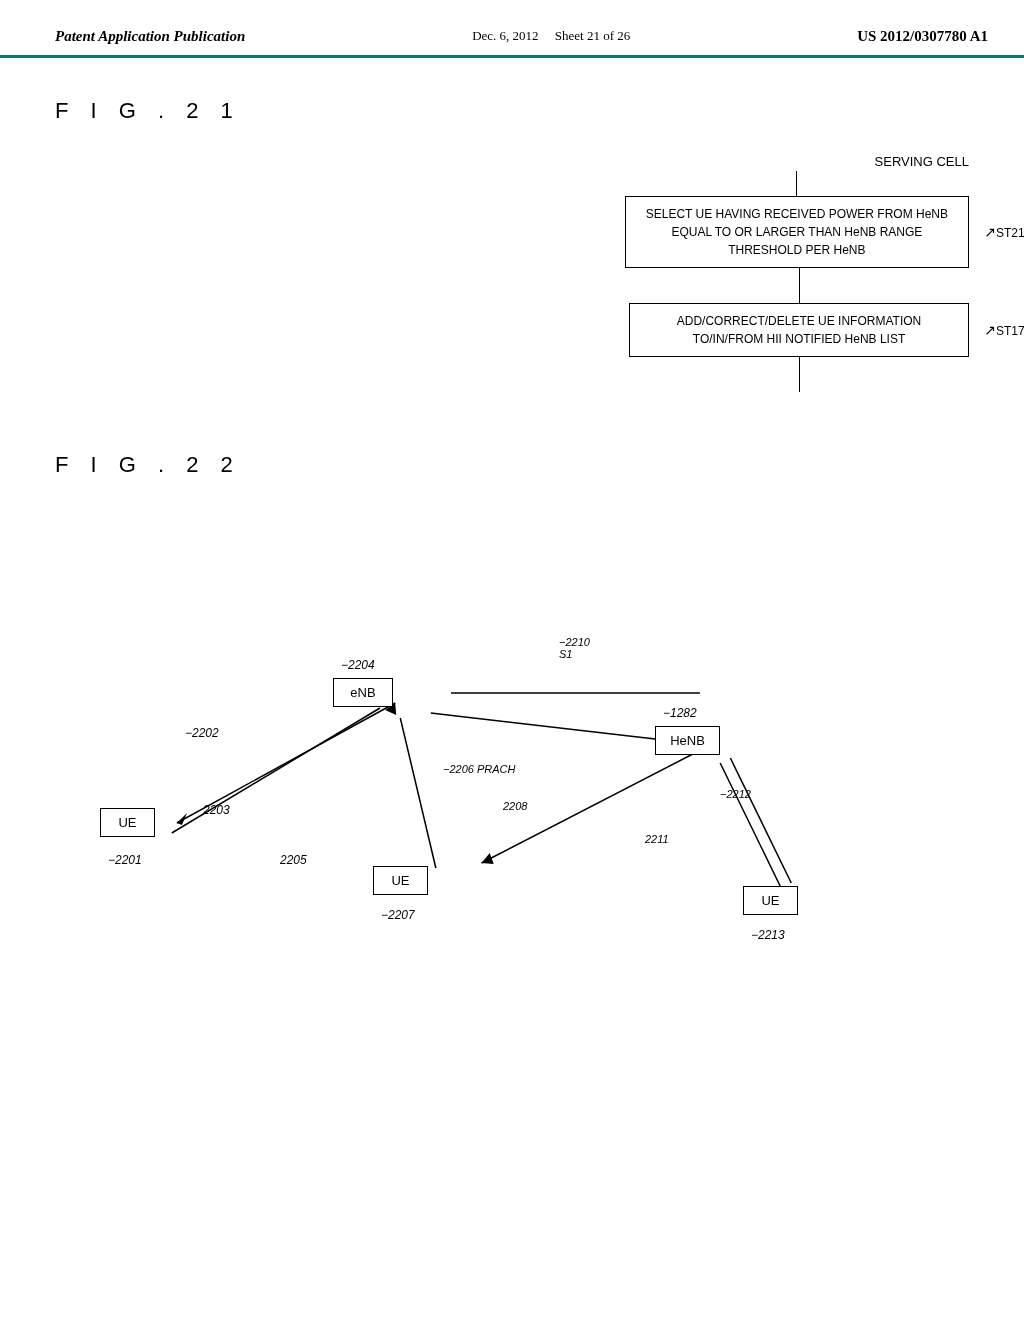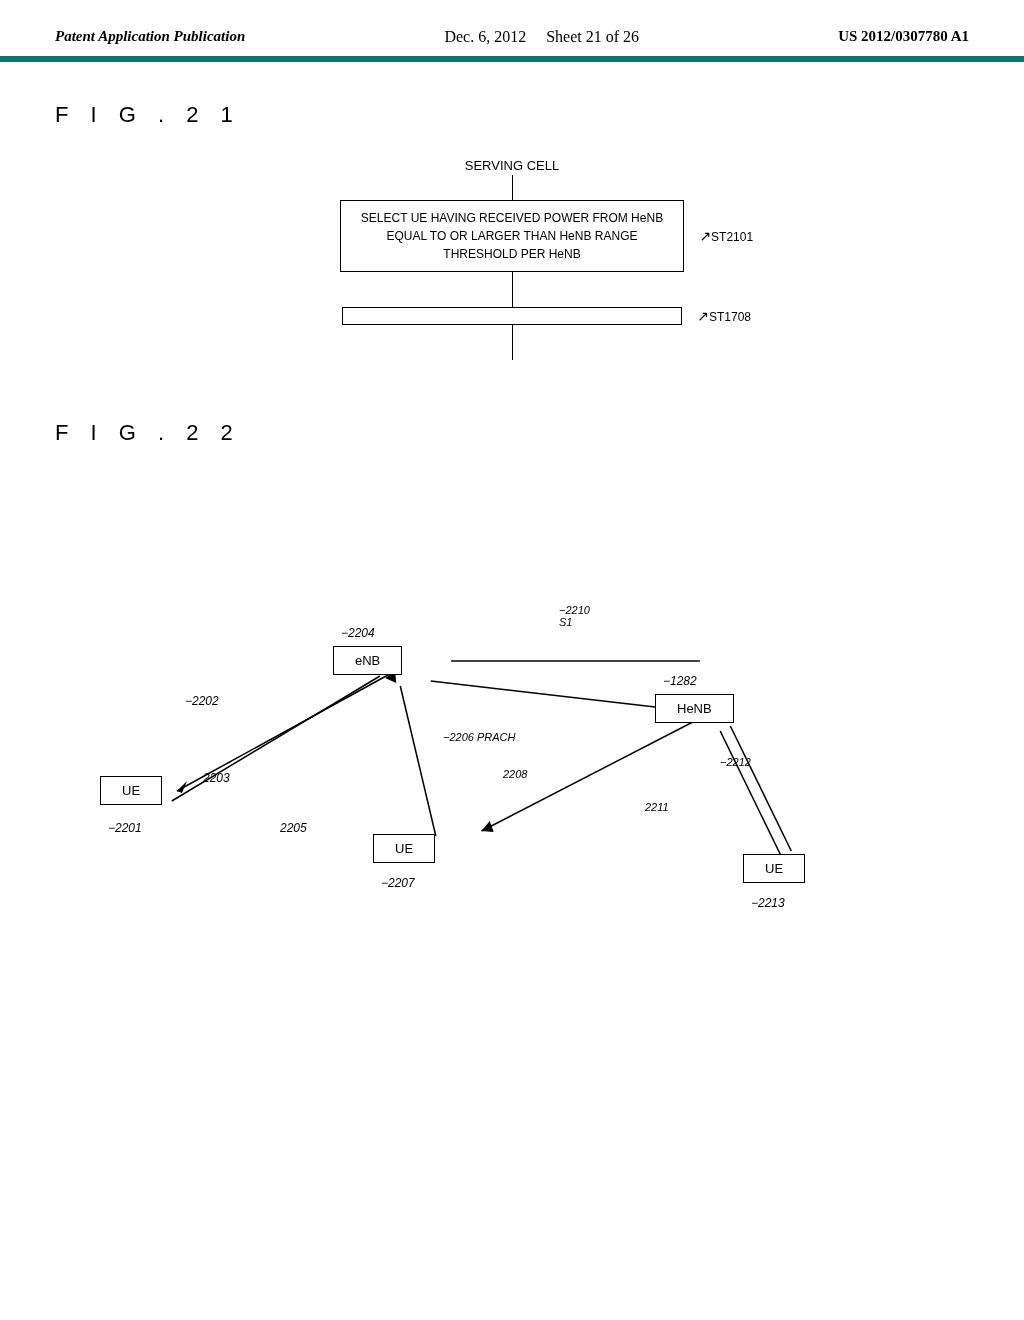--- a/index.html
+++ b/index.html
@@ -10,31 +10,31 @@
       font-family: 'Times New Roman', Times, serif;
       position: relative;
       overflow: hidden;
     }
 
     
     .header {
       display: flex;
       justify-content: space-between;
       align-items: flex-start;
-      padding: 28px 55px 0 55px;
-      border-bottom: 6px solid #0f766e;
+      padding: 28px 36px 0 55px;
+      border-bottom: 3px solid #0f766e;
       padding-bottom: 10px;
     }
     .header-left {
       font-size: 15px;
       font-weight: bold;
       font-style: italic;
     }
     .header-center {
-      font-size: 16px;
+      font-size: 13px;
       text-align: center;
     }
     .header-right {
       font-size: 15px;
       font-weight: bold;
     }
 
     
     .content {
       padding: 40px 55px;
@@ -46,21 +46,21 @@
       font-weight: normal;
       letter-spacing: 8px;
       margin-bottom: 30px;
       font-family: Arial, sans-serif;
     }
 
     
     .fig21-container {
       display: flex;
       flex-direction: column;
-      align-items: center;
+      align-items: flex-end;
       margin-bottom: 60px;
       position: relative;
     }
 
     .serving-cell-label {
       font-size: 13px;
       font-family: Arial, sans-serif;
       margin-bottom: 2px;
     }
 
@@ -100,21 +100,21 @@
       margin-top: 10px;
     }
 
     .node-box {
       position: absolute;
       border: 1px solid #000;
       background: #fff;
       text-align: center;
       font-size: 13px;
       font-family: Arial, sans-serif;
-      padding: 6px 21px;
+      padding: 6px 12px;
       min-width: 50px;
     }
 
     .node-label {
       position: absolute;
       font-size: 12px;
       font-family: Arial, sans-serif;
       font-style: italic;
     }
 
@@ -153,20 +153,22 @@
 THRESHOLD PER HeNB</span>
         <span class="st-label">
           <span style="font-size:14px;">↗</span><span>ST2101</span>
         </span>
       </div>
     </div>
 
     <div class="flow-wrapper">
       <div style="width:1px;height:35px;background:#000;"></div>
       <div class="flow-box" style="position:relative;">
+        <span style="white-space:pre-line;">ADD/CORRECT/DELETE UE INFORMATION
+TO/IN/FROM HII NOTIFIED HeNB LIST</span>
         <span class="st-label">
           <span style="font-size:14px;">↗</span><span>ST1708</span>
         </span>
       </div>
       <div style="width:1px;height:35px;background:#000;"></div>
     </div>
   </div>
 
   <div class="fig-title" style="margin-top:30px;">F  I  G .   2  2</div>
 

